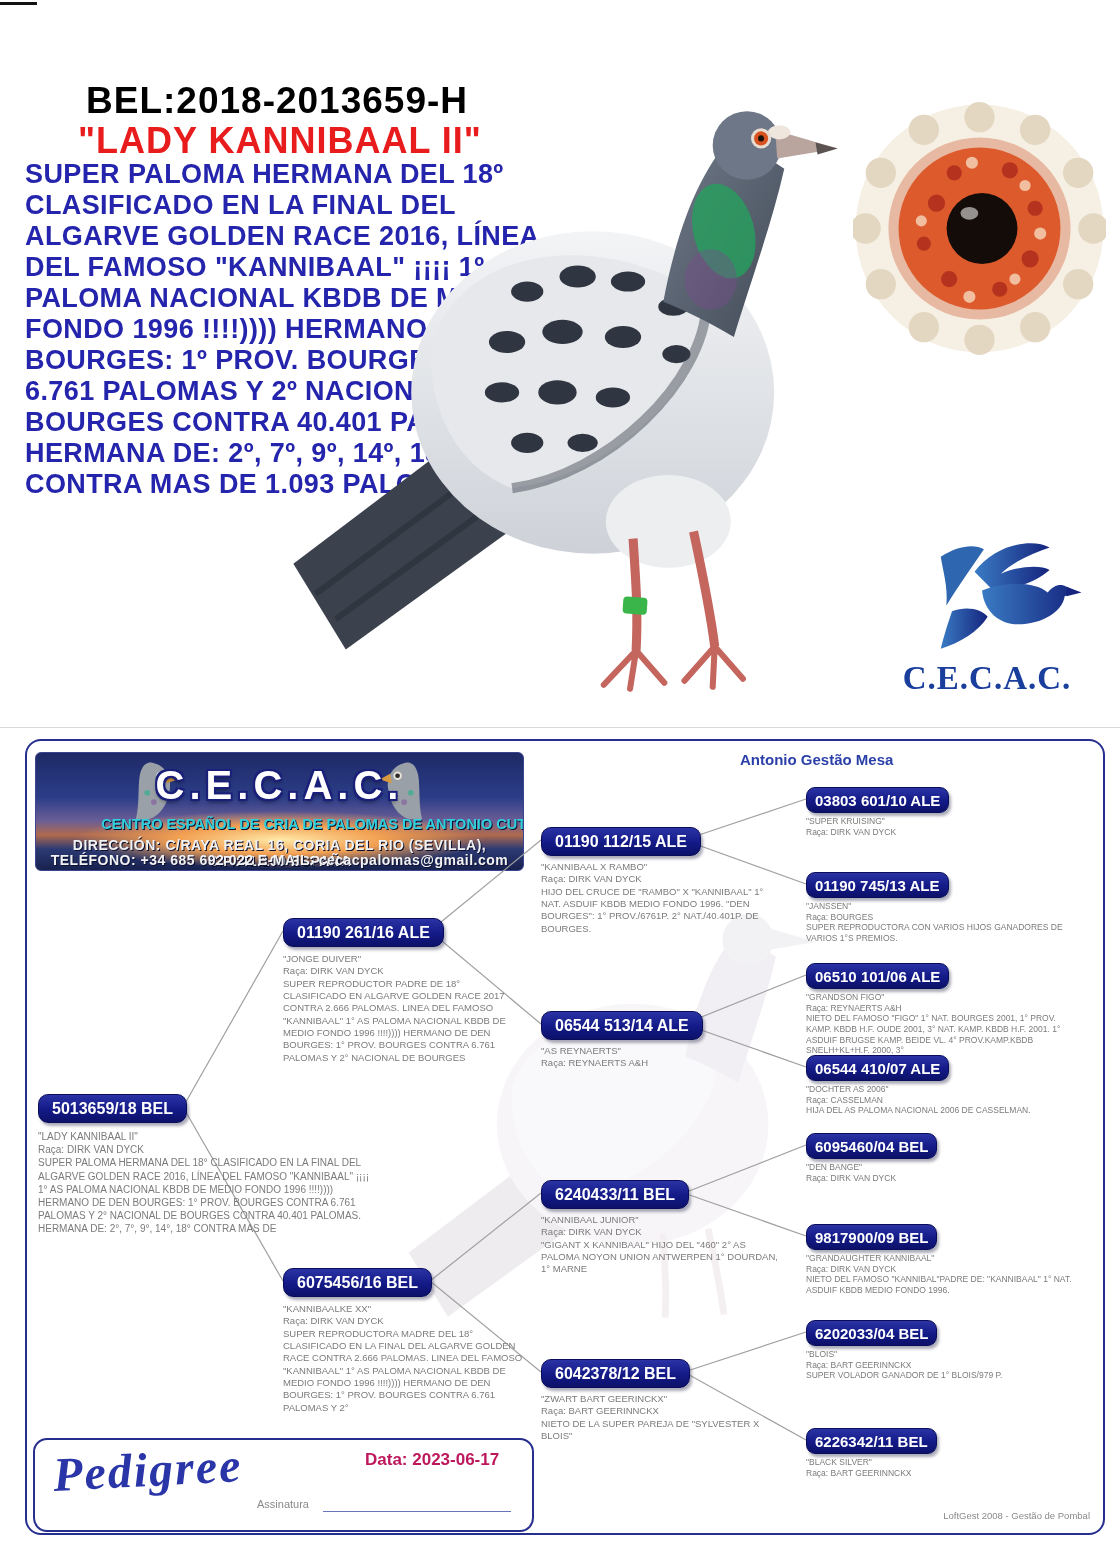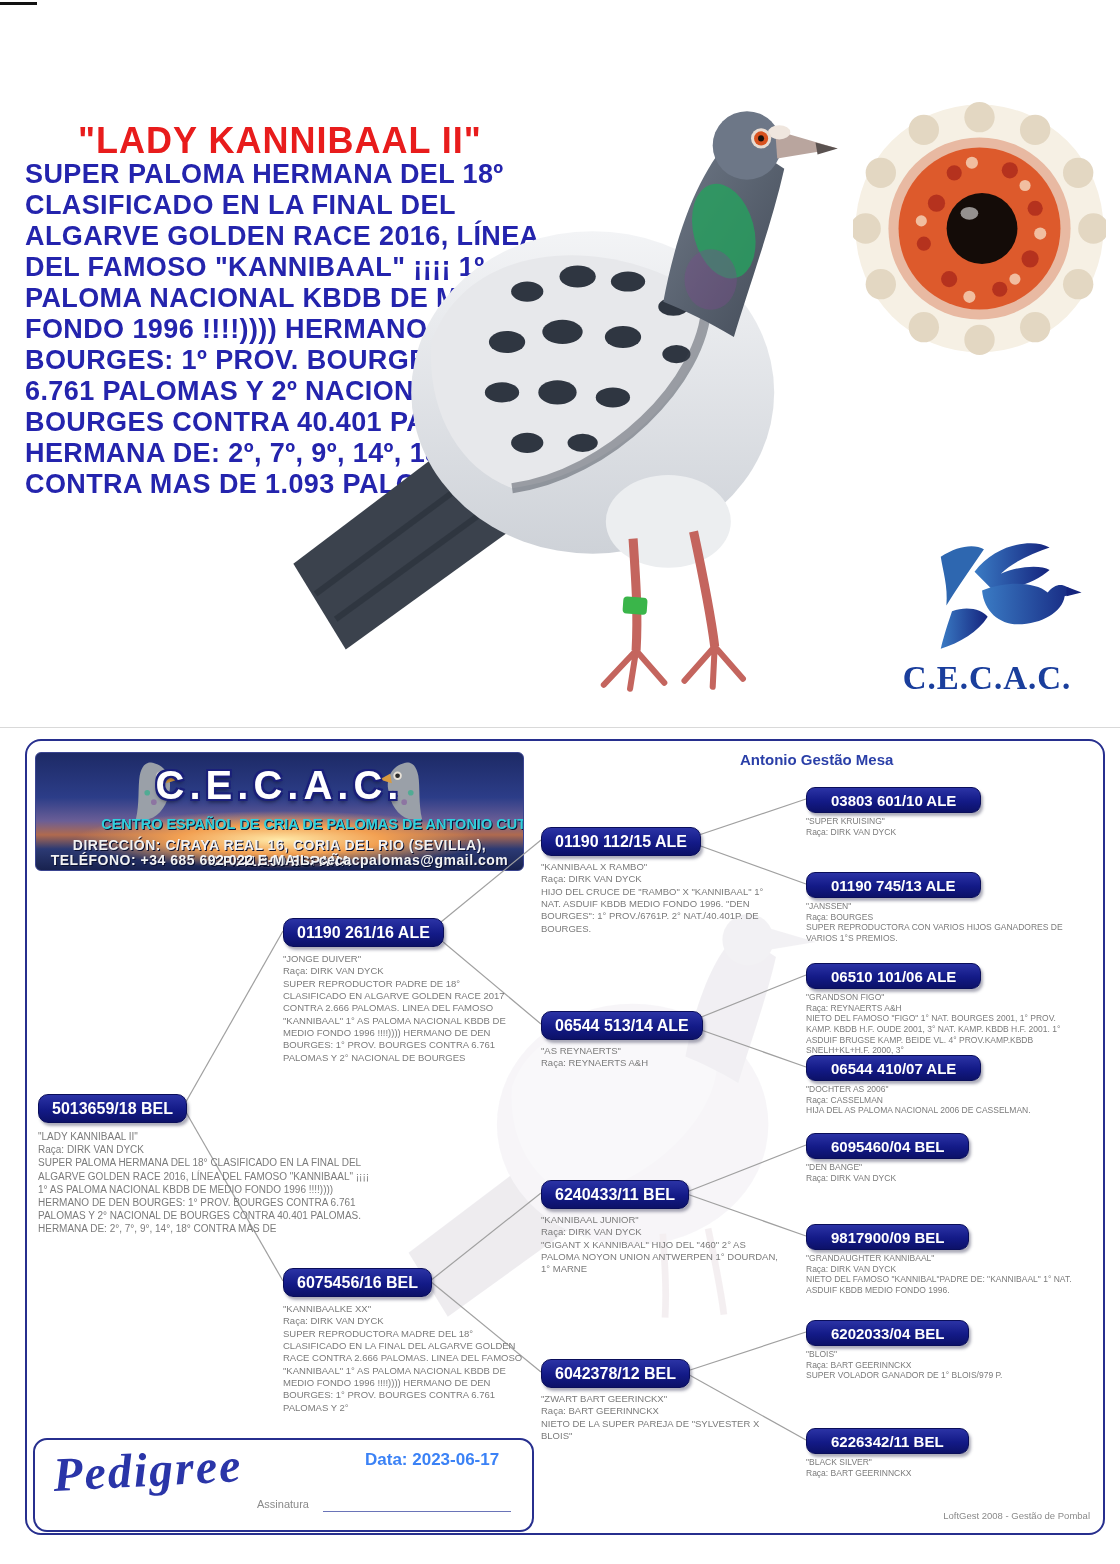--- a/index.html
+++ b/index.html
@@ -34,42 +34,43 @@
   .banner-line{position:absolute;left:0;width:100%;text-align:center;font-size:14px;font-weight:bold;color:#f2f2f2;
       letter-spacing:.5px;text-shadow:1px 1px 0 #0a1030;}
   .banner-head{position:absolute;top:2px;width:58px;height:66px;}
   .owner{position:absolute;left:740px;top:751px;font-size:15px;font-weight:bold;color:#2a3fa8;}
 
   .connectors{position:absolute;left:0;top:0;width:1120px;height:1564px;pointer-events:none;}
 
   .badge{position:absolute;background:linear-gradient(180deg,#2b33a5 0%,#131a87 55%,#0c1168 100%);
          color:#fff;font-weight:bold;font-size:16px;line-height:1;padding:6px 13px 5px;border-radius:10px;
          border:1px solid #0a0e5a;box-shadow:2px 3px 3px rgba(70,70,100,.45);white-space:nowrap;}
-  .badge.g4{font-size:15px;padding:5px 24px 4px;border-radius:9px;}
+  .badge.g4{font-size:15px;padding:5px 8px 4px;border-radius:9px;}
   .ptext{position:absolute;color:#7b7b7b;}
   .t10{font-size:10px;line-height:1.32;}
   .t95{font-size:9.5px;line-height:1.3;}
   .t85{font-size:8.5px;line-height:1.25;}
 
   
   .sign-box{position:absolute;left:33px;top:1438px;width:497px;height:90px;border:2px solid #272f8e;border-radius:14px;background:#fff;}
   .script-logo{position:absolute;left:18px;top:2px;font-family:"Liberation Serif",serif;font-style:italic;font-weight:bold;
                font-size:48px;color:#2a35a8;transform:rotate(-3deg);letter-spacing:2px;}
-  .date-label{position:absolute;left:330px;top:10px;font-size:17px;font-weight:bold;color:#3b82f6;}
+  .date-label{position:absolute;left:330px;top:10px;font-size:17px;font-weight:bold;color:#be185d;}
   .sig-label{position:absolute;left:222px;top:58px;font-size:11px;color:#8a8a8a;}
   .sig-line{position:absolute;left:288px;top:71px;width:188px;border-bottom:1.5px solid #6a74b8;}
   .credit{position:absolute;left:790px;top:1510px;width:300px;text-align:right;font-size:9.5px;color:#8a8a8a;}
 </style>
 </head>
 <body>
 
 <div class="page">
 
   <div class="scan-dash"></div>
 
+  <div class="ring-title">BEL:2018-2013659-H</div>
   <div class="name-title">"LADY KANNIBAAL II"</div>
   <div class="desc-blue">SUPER PALOMA HERMANA DEL 18º
 CLASIFICADO EN LA FINAL DEL
 ALGARVE GOLDEN RACE 2016, LÍNEA
 DEL FAMOSO "KANNIBAAL" ¡¡¡¡ 1º AS
 PALOMA NACIONAL KBDB DE MEDIO
 FONDO 1996 !!!!)))) HERMANO DE DEN
 BOURGES: 1º PROV. BOURGES CONTRA
 6.761 PALOMAS Y 2º NACIONAL DE
 BOURGES CONTRA 40.401 PALOMAS.

